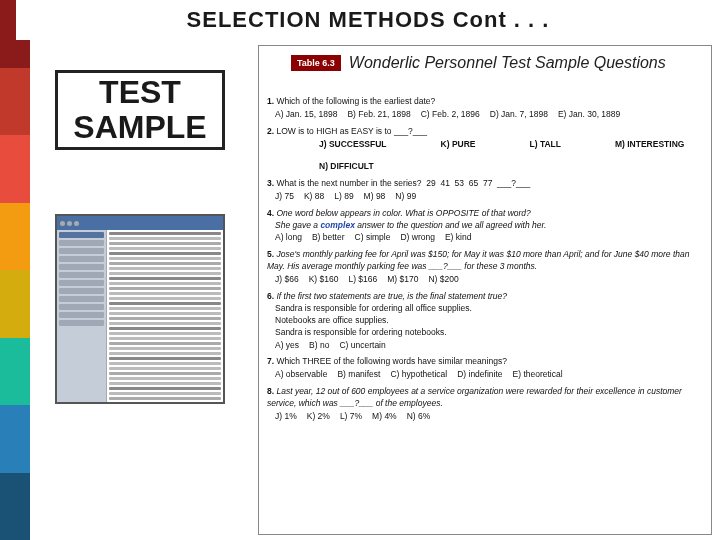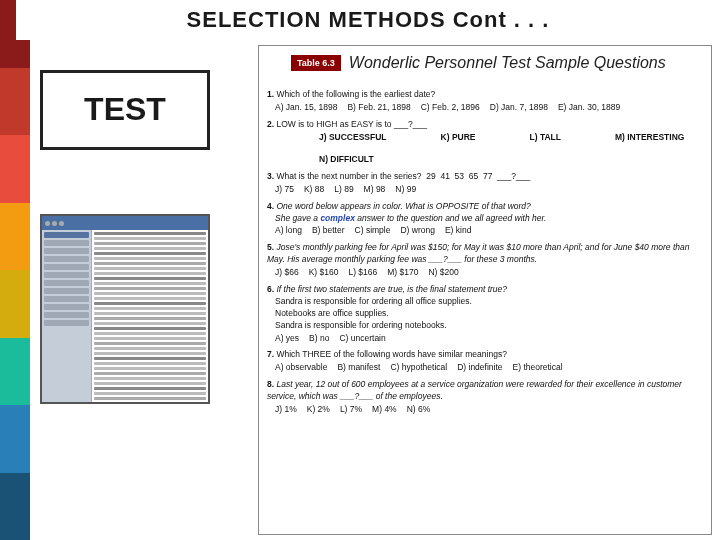--- a/index.html
+++ b/index.html
@@ -55,21 +55,21 @@
       display: flex;
       flex-direction: row;
     }
 
     
     .left-panel {
       width: 220px;
       display: flex;
       flex-direction: column;
       align-items: flex-start;
-      padding: 10px 10px;
+      padding: 10px 25px;
       gap: 44px;
     }
 
     .test-sample-box {
       border: 3px solid #222;
       width: 170px;
       height: 80px;
       display: flex;
       align-items: center;
       justify-content: center;
@@ -151,21 +151,21 @@
       line-height: 1.4;
       color: #111;
       height: 100%;
       overflow: hidden;
     }
 
     .wonderlic-header {
       display: flex;
       align-items: center;
       gap: 8px;
-      margin-bottom: 15px;
+      margin-bottom: 22px;
       padding-left: 24px;
     }
     .table-badge {
       background: #8b0000;
       color: #fff;
       font-size: 9px;
       font-weight: bold;
       padding: 2px 6px;
       white-space: nowrap;
     }
@@ -231,20 +231,21 @@
 <div class="header">
   <span class="header-title">SELECTION METHODS Cont . . .</span>
 </div>
 
 <div class="main-content">
 
   <div class="left-panel">
     <div class="test-sample-box">
       <div class="test-sample-text">
         <span>TEST</span><br>
+        <span>SAMPLE</span>
       </div>
     </div>
 
     <div class="screen-mockup">
       <div class="screen-topbar">
         <div class="screen-dot"></div>
         <div class="screen-dot"></div>
         <div class="screen-dot"></div>
       </div>
       <div class="screen-sidebar">

